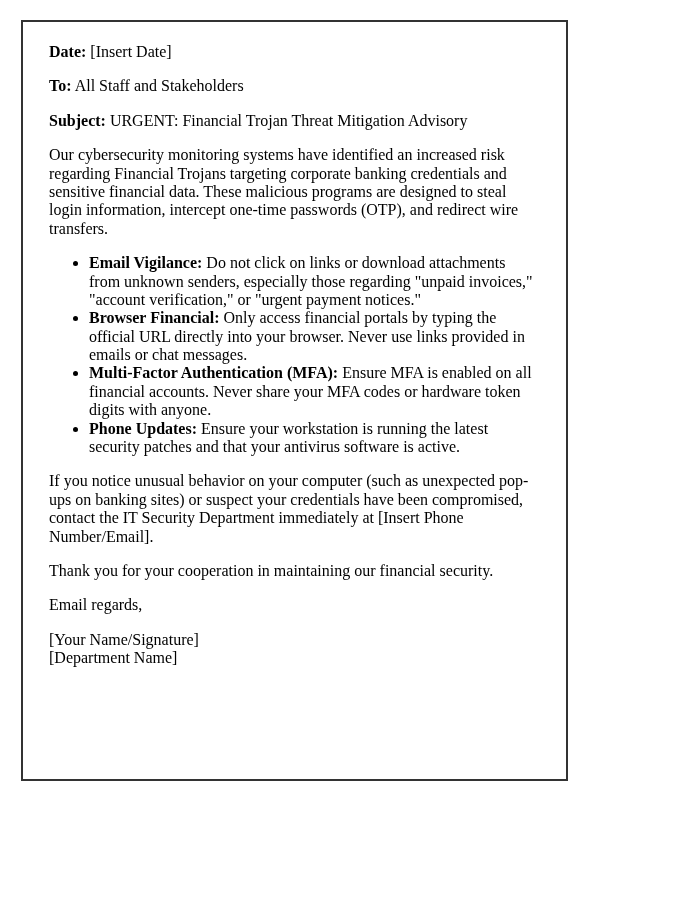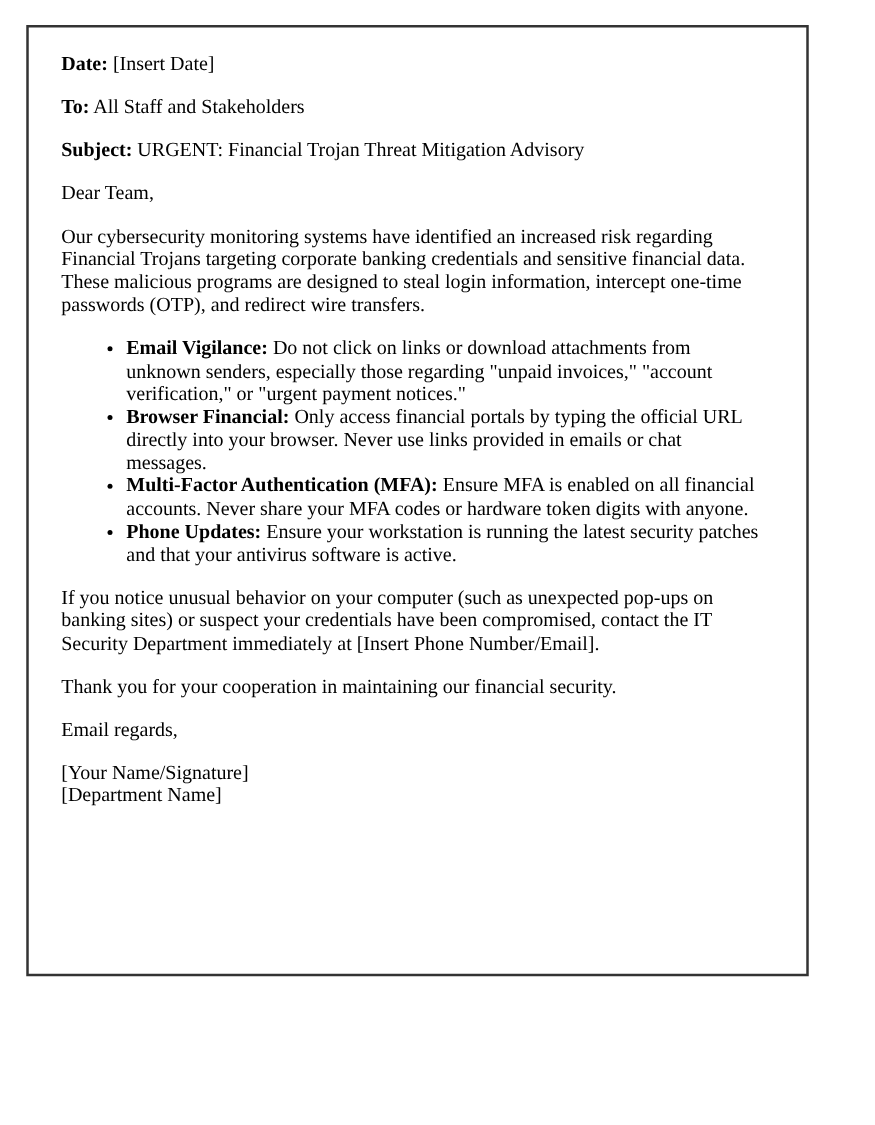--- a/index.html
+++ b/index.html
@@ -13,57 +13,56 @@
     position: relative;
     font-family: "Liberation Serif", "DejaVu Serif", serif;
     font-size: 16px;
     line-height: 1.15;
     color: #000000;
   }
   .letter-page {
     position: absolute;
     left: 21px;
     top: 20px;
-    width: 626px;
+    width: 547px;
     height: 761px;
     box-sizing: border-box;
     border: 2px solid #333333;
     padding: 5px 26px;
     background: #ffffff;
     overflow: hidden;
   }
   p {
     margin: 16px 0;
   }
   b {
     font-weight: bold;
   }
   ul {
-    margin: 16px 12px;
+    margin: 16px 0;
     padding-left: 40px;
   }
   li {
     margin: 0;
   }
   .sig-line {
     display: block;
   }
 </style>
 </head>
 <body>
 
 <div class="letter-page">
 
   <p><b>Date:</b><span> [Insert Date]</span></p>
 
   <p><b>To:</b><span> All Staff and Stakeholders</span></p>
 
   <p><b>Subject:</b><span> URGENT: Financial Trojan Threat Mitigation Advisory</span></p>
 
-  <p>Dear Team,</p>
 
   <p>Our cybersecurity monitoring systems have identified an increased risk regarding Financial Trojans targeting corporate banking credentials and sensitive financial data. These malicious programs are designed to steal login information, intercept one-time passwords (OTP), and redirect wire transfers.</p>
 
 
   <ul>
     <li><b>Email Vigilance:</b><span> Do not click on links or download attachments from unknown senders, especially those regarding "unpaid invoices," "account verification," or "urgent payment notices."</span></li>
     <li><b>Browser Financial:</b><span> Only access financial portals by typing the official URL directly into your browser. Never use links provided in emails or chat messages.</span></li>
     <li><b>Multi-Factor Authentication (MFA):</b><span> Ensure MFA is enabled on all financial accounts. Never share your MFA codes or hardware token digits with anyone.</span></li>
     <li><b>Phone Updates:</b><span> Ensure your workstation is running the latest security patches and that your antivirus software is active.</span></li>
   </ul>

